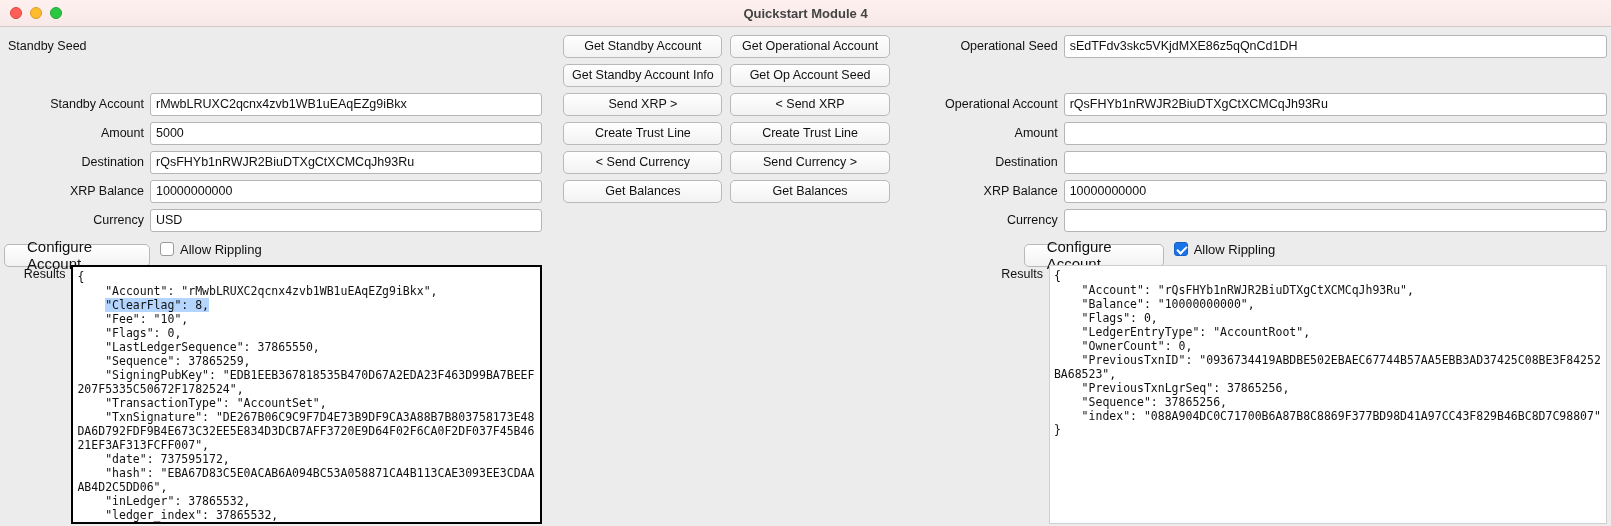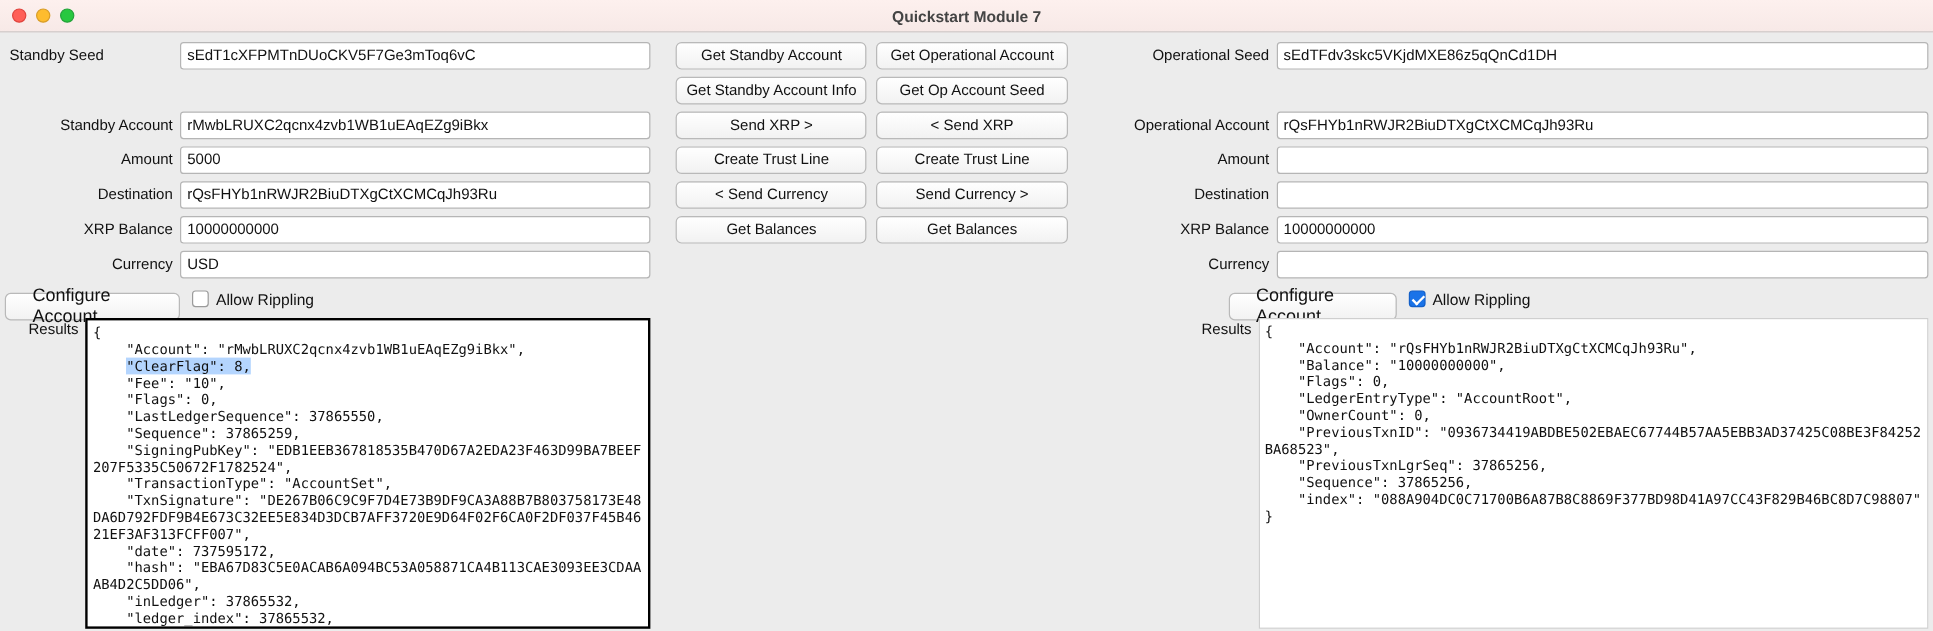--- a/index.html
+++ b/index.html
@@ -145,30 +145,29 @@
 <body>
 
 <div class="window">
 
   <div class="titlebar">
     <div class="traffic">
       <span class="dot red"></span>
       <span class="dot yellow"></span>
       <span class="dot green"></span>
     </div>
-    <div class="title">Quickstart Module 7</div>
+    <div class="title">Quickstart Module 4</div>
   </div>
 
   <div class="content">
 
     <div class="panel left-panel">
 
       <div class="row">
         <div class="lbl lead">Standby Seed</div>
-        <input type="text" value="sEdT1cXFPMTnDUoCKV5F7Ge3mToq6vC" style="">
       </div>
 
       <div class="row" style="visibility:hidden">
         <div class="lbl"></div>
         <input type="text" style="">
       </div>
 
       <div class="row">
         <div class="lbl">Standby Account</div>
         <input type="text" value="rMwbLRUXC2qcnx4zvb1WB1uEAqEZg9iBkx" style="">

